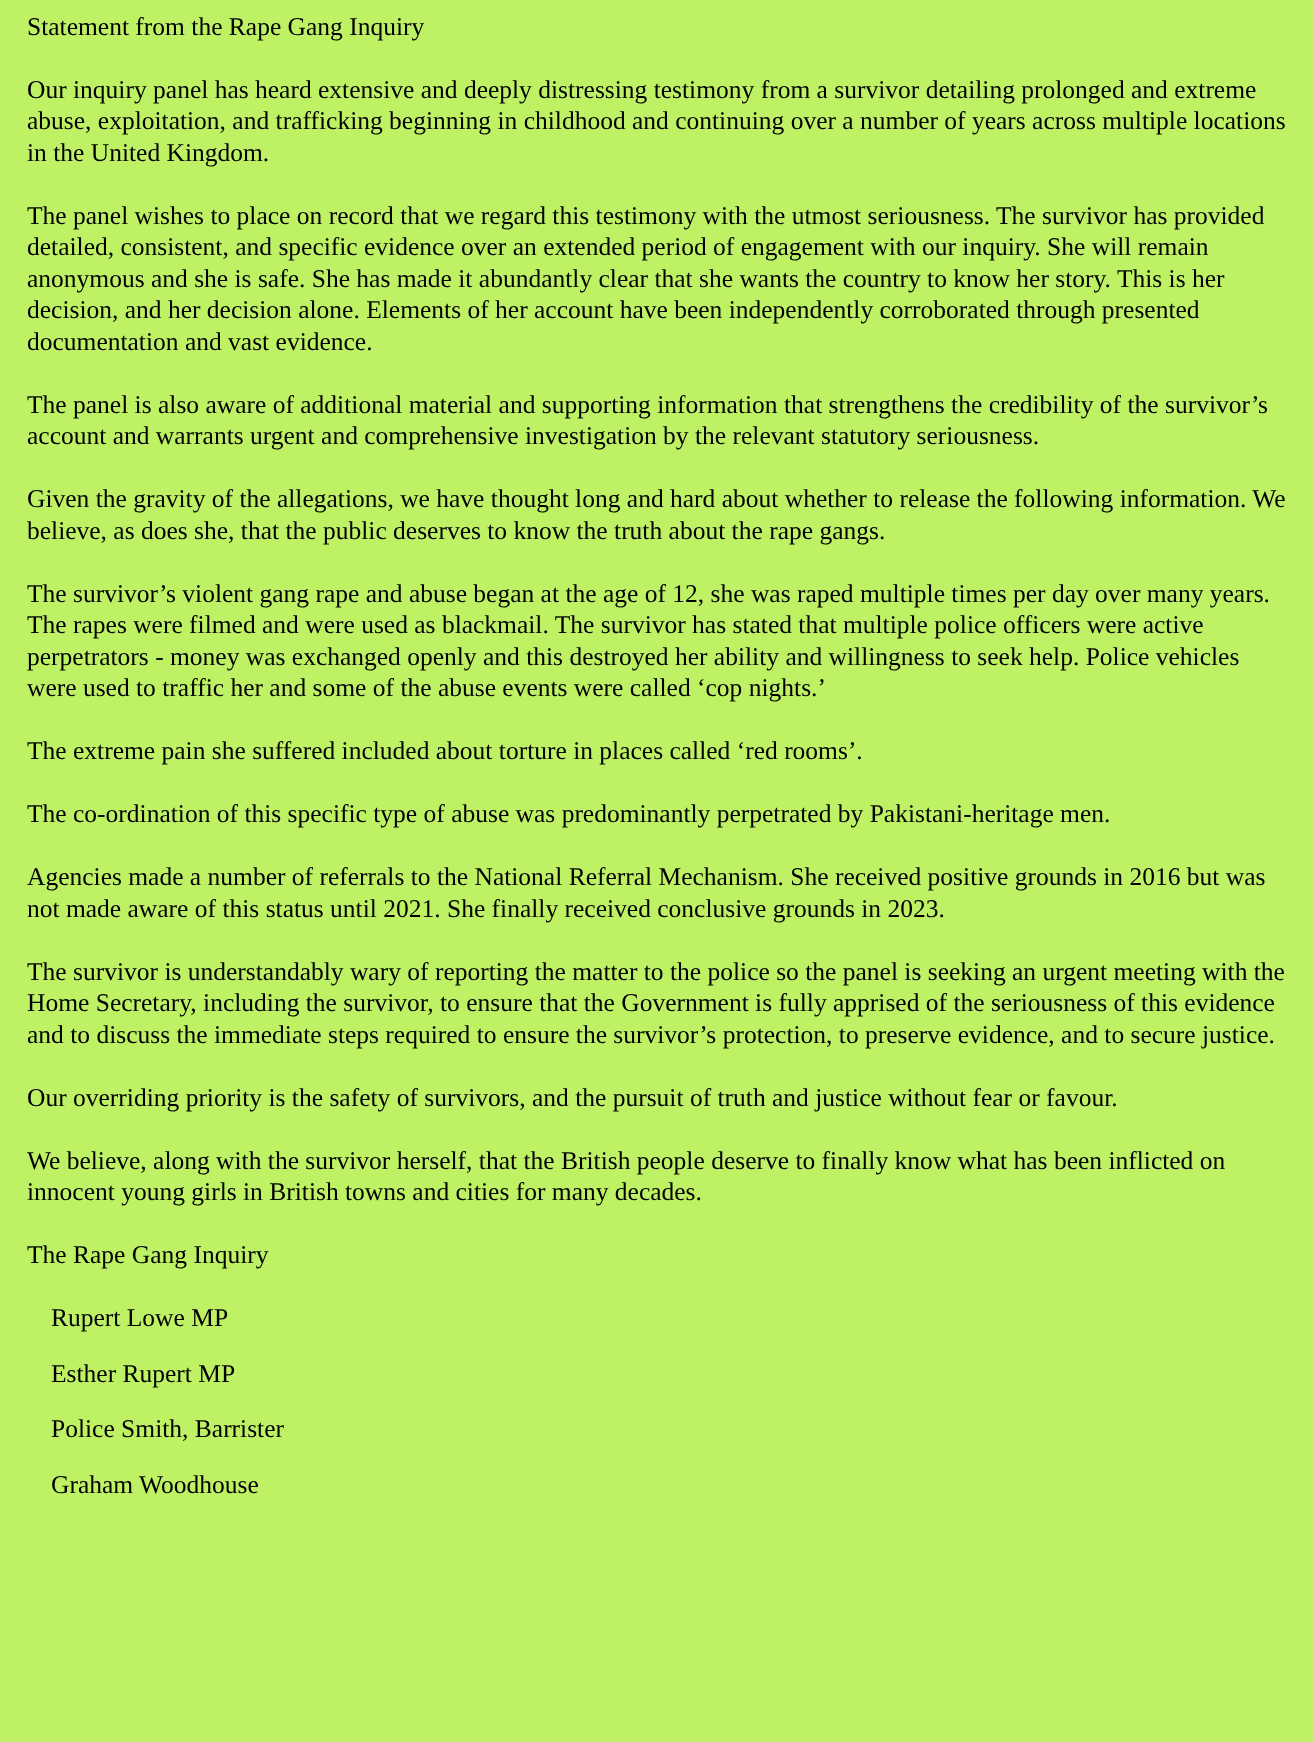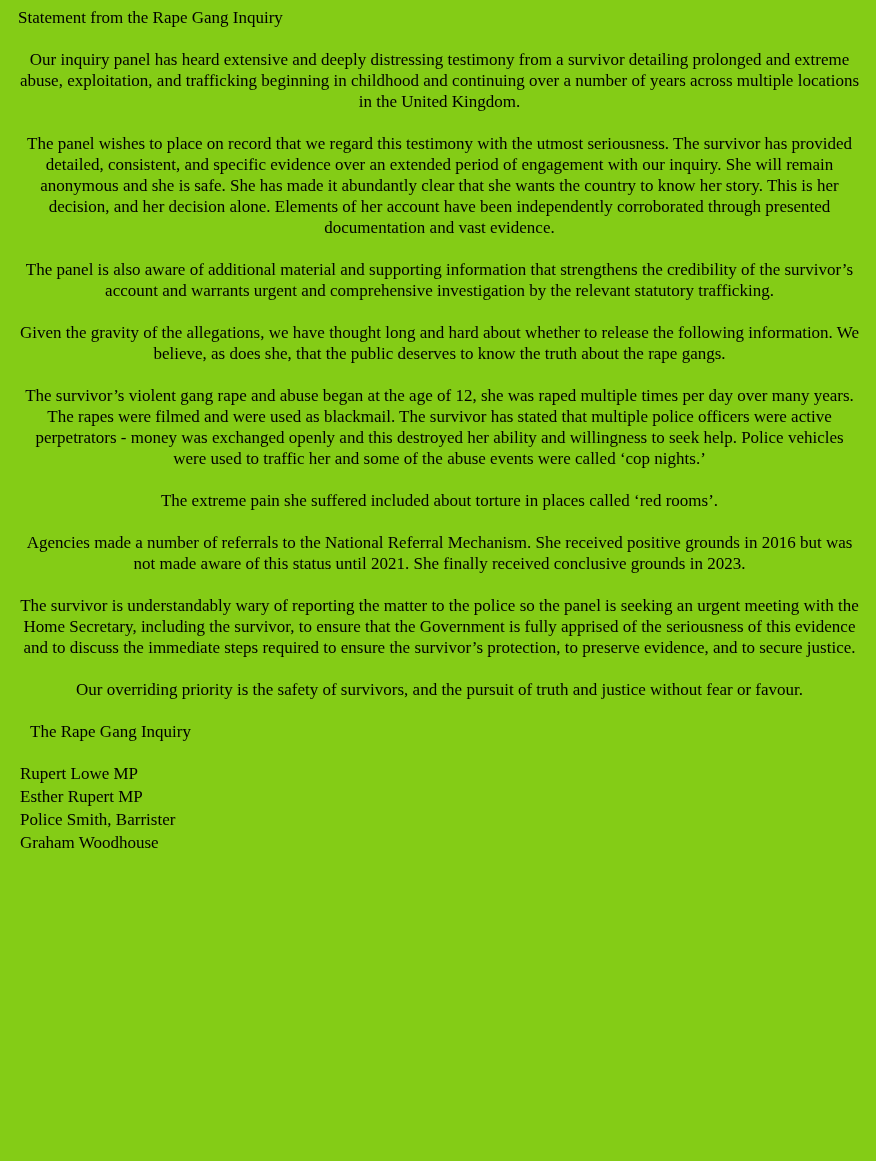--- a/index.html
+++ b/index.html
@@ -14,58 +14,59 @@
   }
   .page {
     box-sizing: border-box;
     width: 876px;
     height: 1161px;
     padding: 7px 15px 0 18px;
     font-family: "Liberation Serif", "DejaVu Serif", serif;
     font-size: 17px;
     line-height: 21px;
     color: #000000;
-    background: #84cc16;
+    background: #bef264;
   }
   .doc-title {
     font-weight: normal;
     font-size: 17px;
     line-height: 21px;
     margin: 0 0 21px 0;
   }
   .para {
     margin: 0 0 21px 0;
-    text-align: center;
   }
   .closing {
-    margin: 0 0 21px 12px;
+    margin: 0 0 21px 0;
   }
   .sig-block {
     margin: 0;
   }
   .sig-line {
-    margin: 2px;
+    margin: 16px;
   }
 </style>
 </head>
 <body>
 
 <div class="page">
 
   <p class="doc-title">Statement from the Rape Gang Inquiry</p>
 
   <p class="para">Our inquiry panel has heard extensive and deeply distressing testimony from a survivor detailing prolonged and extreme abuse, exploitation, and trafficking beginning in childhood and continuing over a number of years across multiple locations in the United Kingdom.</p>
   <p class="para">The panel wishes to place on record that we regard this testimony with the utmost seriousness. The survivor has provided detailed, consistent, and specific evidence over an extended period of engagement with our inquiry. She will remain anonymous and she is safe. She has made it abundantly clear that she wants the country to know her story. This is her decision, and her decision alone. Elements of her account have been independently corroborated through presented documentation and vast evidence.</p>
-  <p class="para">The panel is also aware of additional material and supporting information that strengthens the credibility of the survivor’s account and warrants urgent and comprehensive investigation by the relevant statutory trafficking.</p>
+  <p class="para">The panel is also aware of additional material and supporting information that strengthens the credibility of the survivor’s account and warrants urgent and comprehensive investigation by the relevant statutory seriousness.</p>
   <p class="para">Given the gravity of the allegations, we have thought long and hard about whether to release the following information. We believe, as does she, that the public deserves to know the truth about the rape gangs.</p>
   <p class="para">The survivor’s violent gang rape and abuse began at the age of 12, she was raped multiple times per day over many years. The rapes were filmed and were used as blackmail. The survivor has stated that multiple police officers were active perpetrators - money was exchanged openly and this destroyed her ability and willingness to seek help. Police vehicles were used to traffic her and some of the abuse events were called ‘cop nights.’</p>
   <p class="para">The extreme pain she suffered included about torture in places called ‘red rooms’.</p>
+  <p class="para">The co-ordination of this specific type of abuse was predominantly perpetrated by Pakistani-heritage men.</p>
   <p class="para">Agencies made a number of referrals to the National Referral Mechanism. She received positive grounds in 2016 but was not made aware of this status until 2021. She finally received conclusive grounds in 2023.</p>
   <p class="para">The survivor is understandably wary of reporting the matter to the police so the panel is seeking an urgent meeting with the Home Secretary, including the survivor, to ensure that the Government is fully apprised of the seriousness of this evidence and to discuss the immediate steps required to ensure the survivor’s protection, to preserve evidence, and to secure justice.</p>
   <p class="para">Our overriding priority is the safety of survivors, and the pursuit of truth and justice without fear or favour.</p>
+  <p class="para">We believe, along with the survivor herself, that the British people deserve to finally know what has been inflicted on innocent young girls in British towns and cities for many decades.</p>
 
   <p class="closing">The Rape Gang Inquiry</p>
 
   <div class="sig-block">
     <p class="sig-line">Rupert Lowe MP</p>
     <p class="sig-line">Esther Rupert MP</p>
     <p class="sig-line">Police Smith, Barrister</p>
     <p class="sig-line">Graham Woodhouse</p>
   </div>
 

